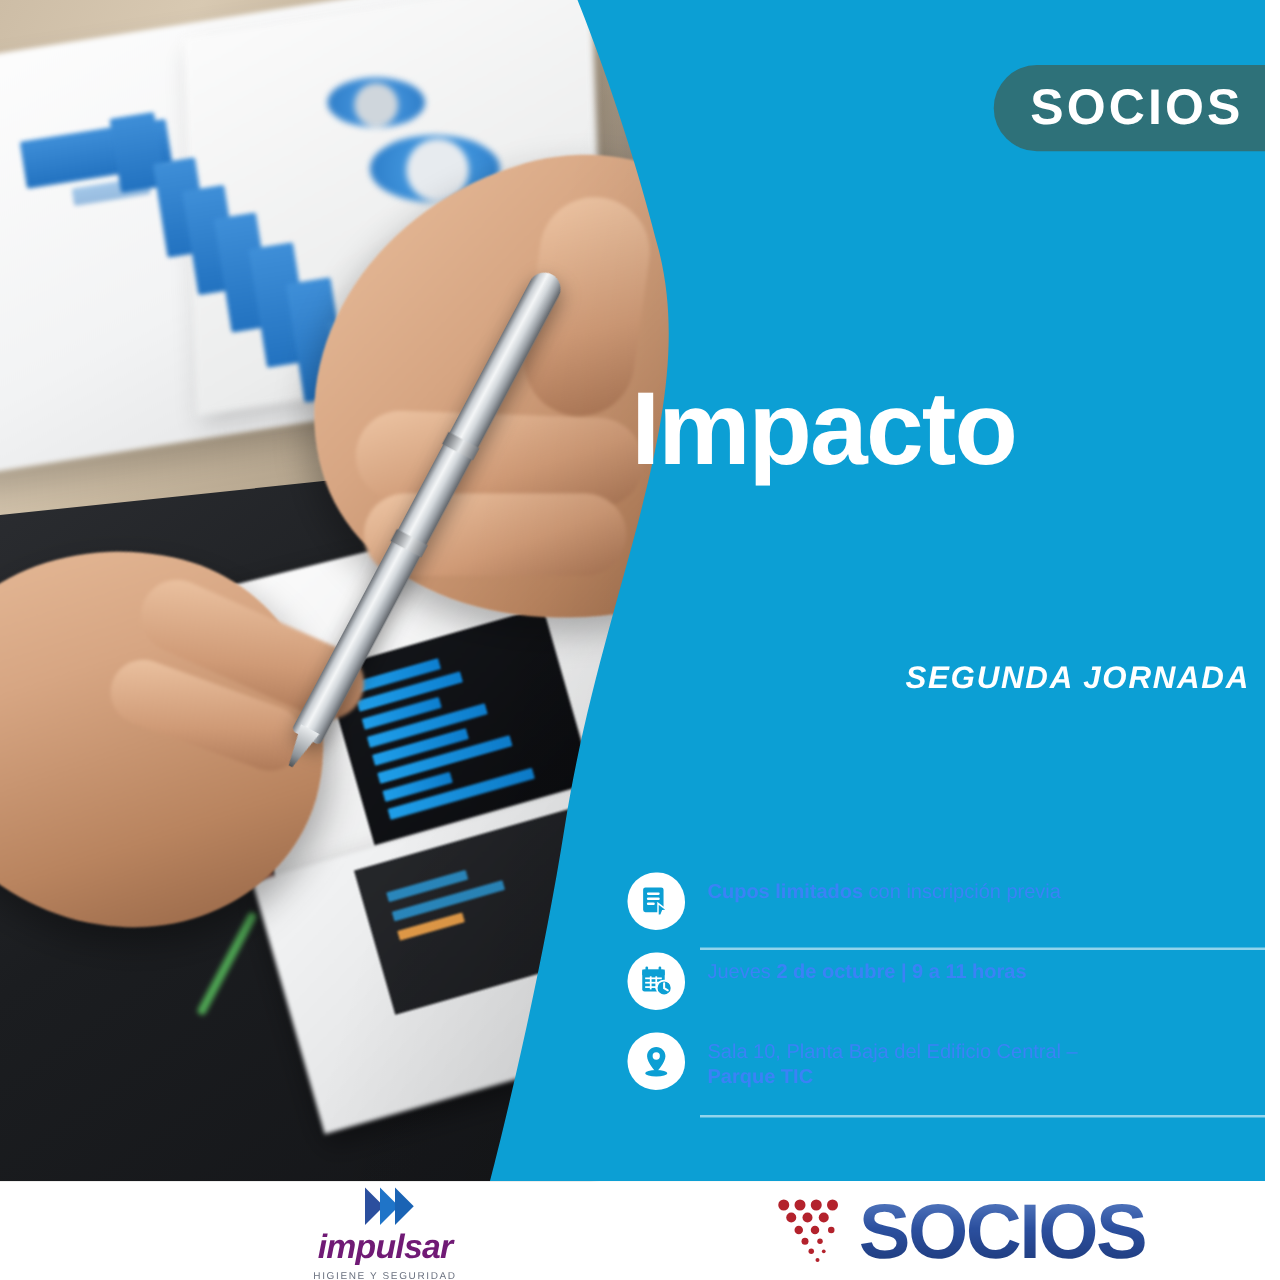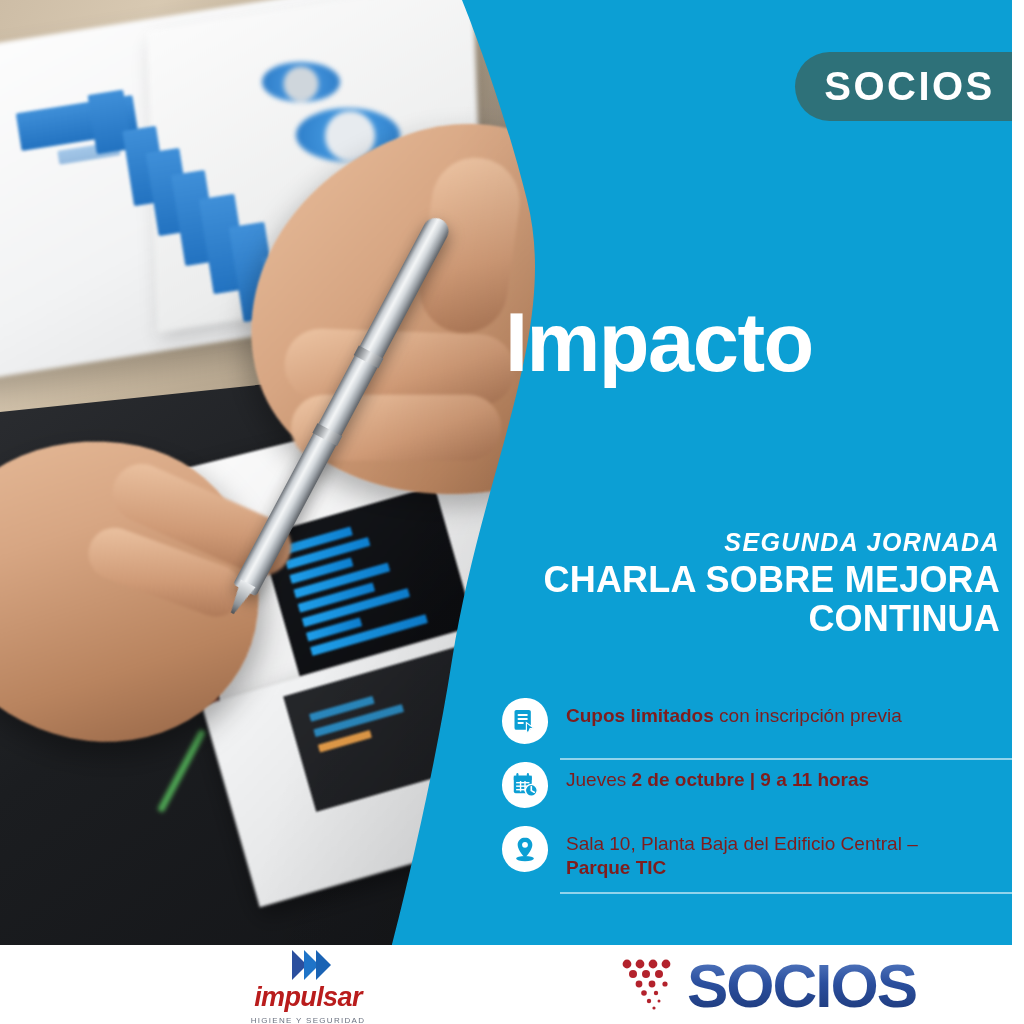--- a/index.html
+++ b/index.html
@@ -211,21 +211,21 @@
     flex: 0 0 46px; width: 46px; height: 46px; margin-top: 2px;
     position: relative;
   }
   .blob {
     position: absolute; inset: 0;
     background: #ffffff;
     border-radius: 50% 48% 52% 50% / 50% 52% 48% 50%;
   }
   .row-icon svg { position: absolute; left: 9px; top: 9px; }
   .row-text {
-    flex: 1; color: #7f1d1d; font-size: 19px; line-height: 1.28;
+    flex: 1; color: #3b82f6; font-size: 16px; line-height: 1.28;
     padding-left: 18px; padding-top: 8px; font-weight: 400;
   }
   .row-text b { font-weight: 700; }
   .divider {
     position: absolute; left: 58px; right: 0; height: 2px;
     background: rgba(255,255,255,.55);
   }
   .d1 { top: 62px; }
   .d2 { top: 132px; }
 
@@ -240,21 +240,21 @@
   }
   .chevrons { height: 30px; position: relative; }
   .chev {
     position: absolute; left: 50%; top: 0;
     width: 0; height: 0;
     border-top: 15px solid transparent;
     border-bottom: 15px solid transparent;
   }
   .impulsar-word {
     font-size: 27px; font-weight: 700; font-style: italic;
-    color: #b91c1c; letter-spacing: -.6px; margin-top: 2px;
+    color: #701a75; letter-spacing: -.6px; margin-top: 2px;
   }
   .impulsar-tag {
     font-size: 8px; letter-spacing: 1.3px; color: #6b7280; margin-top: 3px;
   }
   .logo-idits {
     position: absolute; left: 617px; top: 10px;
     display: flex; align-items: center; gap: 6px;
   }
   .dots { width: 64px; height: 58px; }
   .idits-word {
@@ -341,24 +341,20 @@
     <span>SOCIOS</span>
   </div>
 
 
   <div class="headline">
     <div>Impacto</div>
   </div>
 
   <div class="subblock">
     <div class="jornada">SEGUNDA JORNADA</div>
-    <div class="charla">
-      <div>CHARLA SOBRE MEJORA</div>
-      <div>CONTINUA</div>
-    </div>
   </div>
 
   <div class="info">
 
     <div class="row">
       <div class="row-icon">
         <div class="blob"></div>
         <svg width="28" height="28" viewBox="0 0 24 24" fill="none">
           <rect x="3" y="2.5" width="14" height="17" rx="1.6" fill="#0c9fd4"></rect>
           <rect x="5.6" y="6" width="8.8" height="1.7" rx=".8" fill="#ffffff"></rect>

